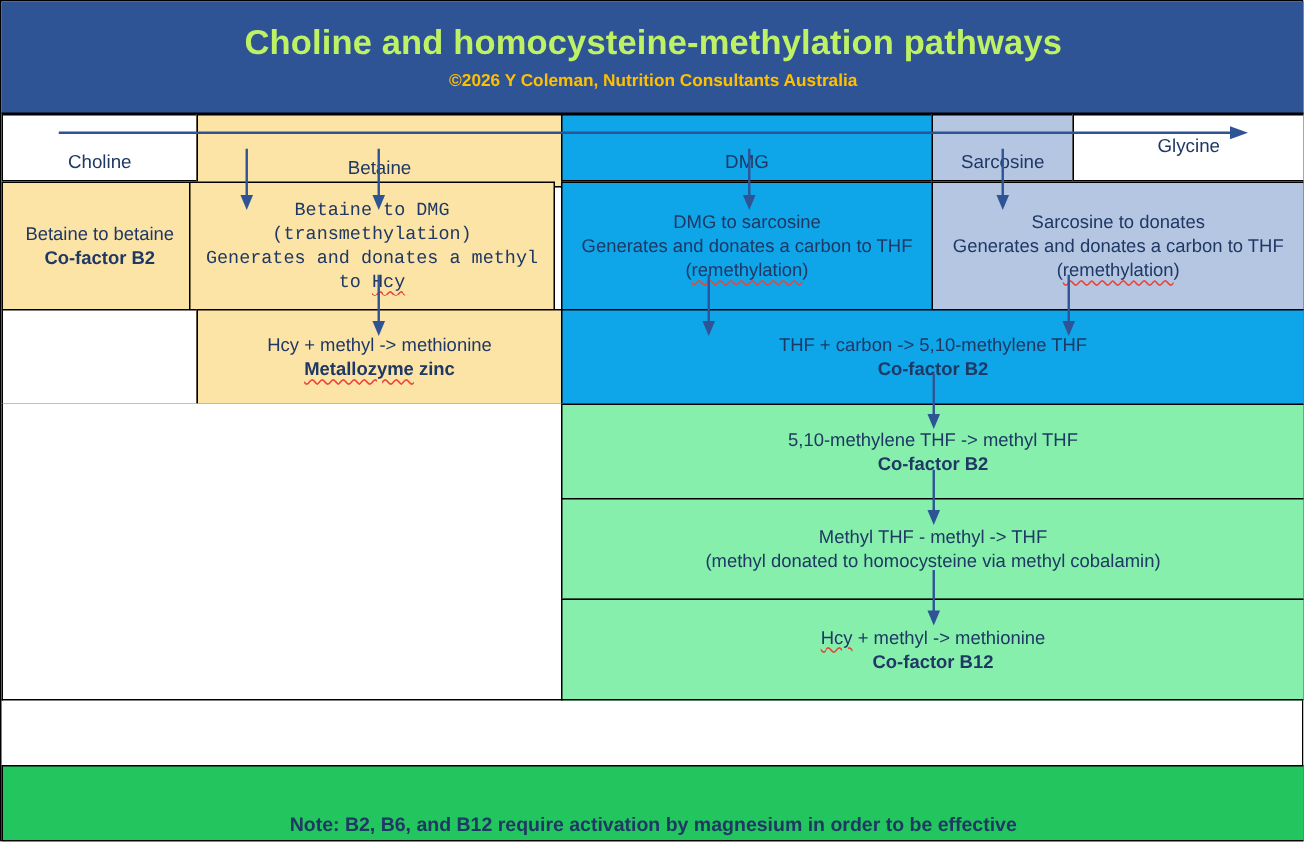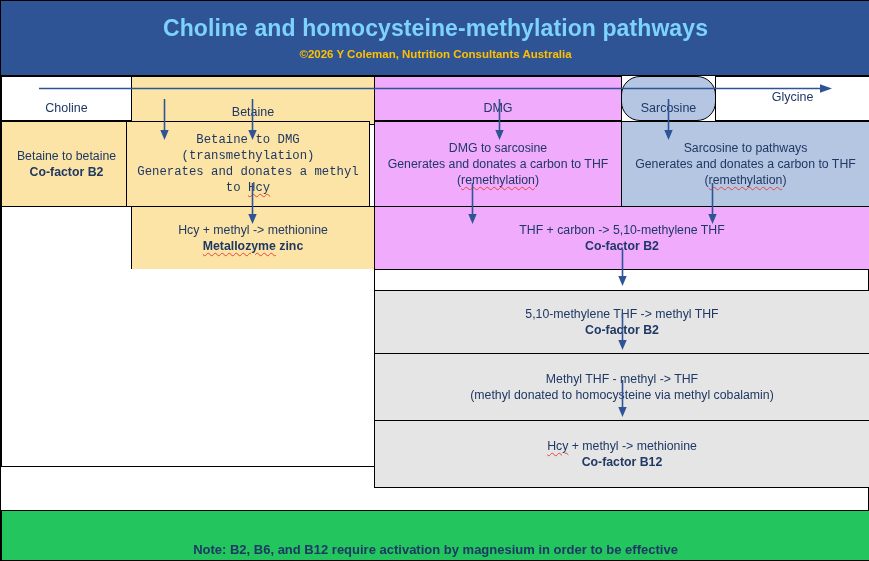--- a/index.html
+++ b/index.html
@@ -17,21 +17,21 @@
 
   
   .title-band{
     position:absolute;left:0;top:0;width:869px;height:75px;
     background:#2f5496;
     border-bottom:1px solid #000;
     box-sizing:border-box;
     display:flex;flex-direction:column;align-items:center;justify-content:center;
   }
   .title-main{
-    color:#7dd3fc;font-size:23px;font-weight:bold;letter-spacing:.1px;
+    color:#bef264;font-size:23px;font-weight:bold;letter-spacing:.1px;
     line-height:1.1;text-align:center;
   }
   .title-sub{
     color:#ffc000;font-size:11.5px;font-weight:bold;margin-top:7px;text-align:center;
   }
 
   
   .cell{
     position:absolute;box-sizing:border-box;
     border:1px solid #000;
@@ -54,23 +54,23 @@
   .sq-b{
     text-decoration:underline;
     text-decoration-style:wavy;
     text-decoration-color:#e8463a;
     text-decoration-thickness:1px;
     text-underline-offset:2px;
     font-weight:bold;
   }
 
   .yellow{background:#fce4a6;}
-  .lblue{background:#f0abfc;}
+  .lblue{background:#0ea5e9;}
   .mblue{background:#b4c6e2;}
-  .gblue{background:#e5e5e5;margin-top:21px;}
+  .gblue{background:#86efac;}
   .white{background:#ffffff;}
   .gold{background:#22c55e;justify-content:flex-end;}
 
   
   .hdr{
     justify-content:flex-end;
     padding-bottom:4px;
     font-size:12.5px;
   }
 
@@ -98,21 +98,21 @@
 
   <div class="cell hdr white" style="left:0px;top:75px;width:131px;height:45px;">
     <span class="ln">Choline</span>
   </div>
   <div class="cell hdr yellow" style="left:130px;top:75px;width:244px;height:49px;">
     <span class="ln">Betaine</span>
   </div>
   <div class="cell hdr lblue" style="left:373px;top:75px;width:248px;height:45px;">
     <span class="ln">DMG</span>
   </div>
-  <div class="cell hdr mblue" style="left:620px;top:75px;width:95px;height:45px;border-radius:19px;">
+  <div class="cell hdr mblue" style="left:620px;top:75px;width:95px;height:45px;">
     <span class="ln">Sarcosine</span>
   </div>
   <div class="cell hdr white" style="left:714px;top:75px;width:155px;height:45px;justify-content:center;">
     <span class="ln">Glycine</span>
   </div>
 
   <svg class="h-arrow" viewBox="0 0 793 9" preserveAspectRatio="none">
     <line x1="0" y1="4.5" x2="781" y2="4.5" stroke="#2f5496" stroke-width="1.6"></line>
     <polygon points="781,0.2 793,4.5 781,8.8" fill="#2f5496"></polygon>
   </svg>
@@ -128,21 +128,21 @@
     <span class="ln">Generates and donates a methyl to <span class="sq">Hcy</span></span>
   </div>
 
   <div class="cell lblue" style="left:373px;top:120px;width:248px;height:86px;">
     <span class="ln">DMG to sarcosine</span>
     <span class="ln">Generates and donates a carbon to THF</span>
     <span class="ln">(<span class="sq">remethylation</span>)</span>
   </div>
 
   <div class="cell mblue" style="left:620px;top:120px;width:249px;height:86px;">
-    <span class="ln">Sarcosine to pathways</span>
+    <span class="ln">Sarcosine to donates</span>
     <span class="ln">Generates and donates a carbon to THF</span>
     <span class="ln">(<span class="sq">remethylation</span>)</span>
   </div>
 
   <div class="cell white" style="left:0px;top:205px;width:131px;height:64px;"></div>
 
   <div class="cell yellow" style="left:130px;top:205px;width:244px;height:64px;">
     <span class="ln">Hcy + methyl -&gt; methionine</span>
     <span class="ln"><span class="sq-b">Metallozyme</span><span class="bold">&nbsp;zinc</span></span>
   </div>

